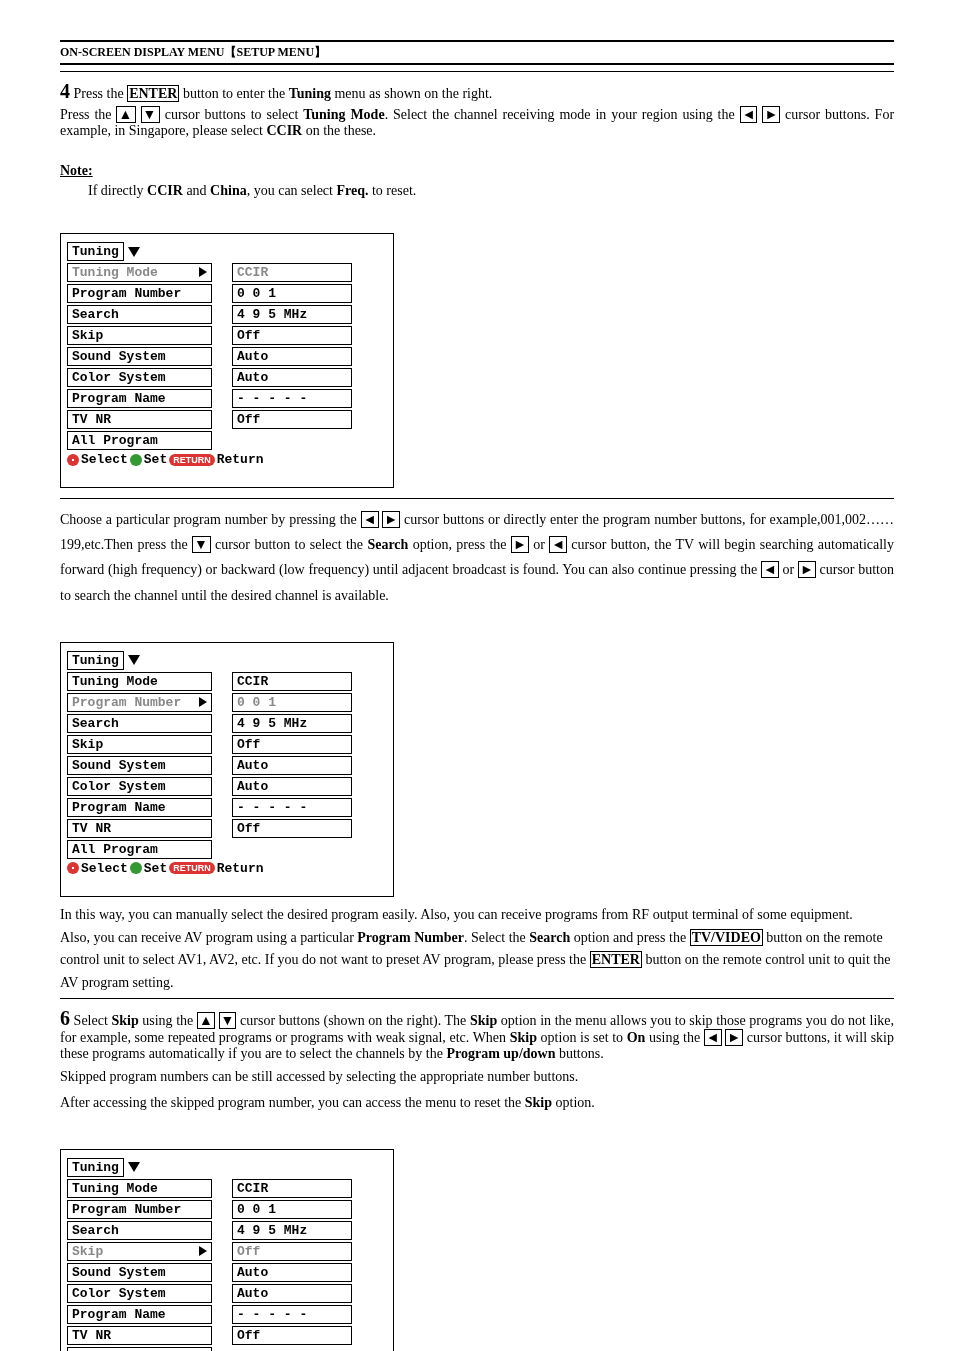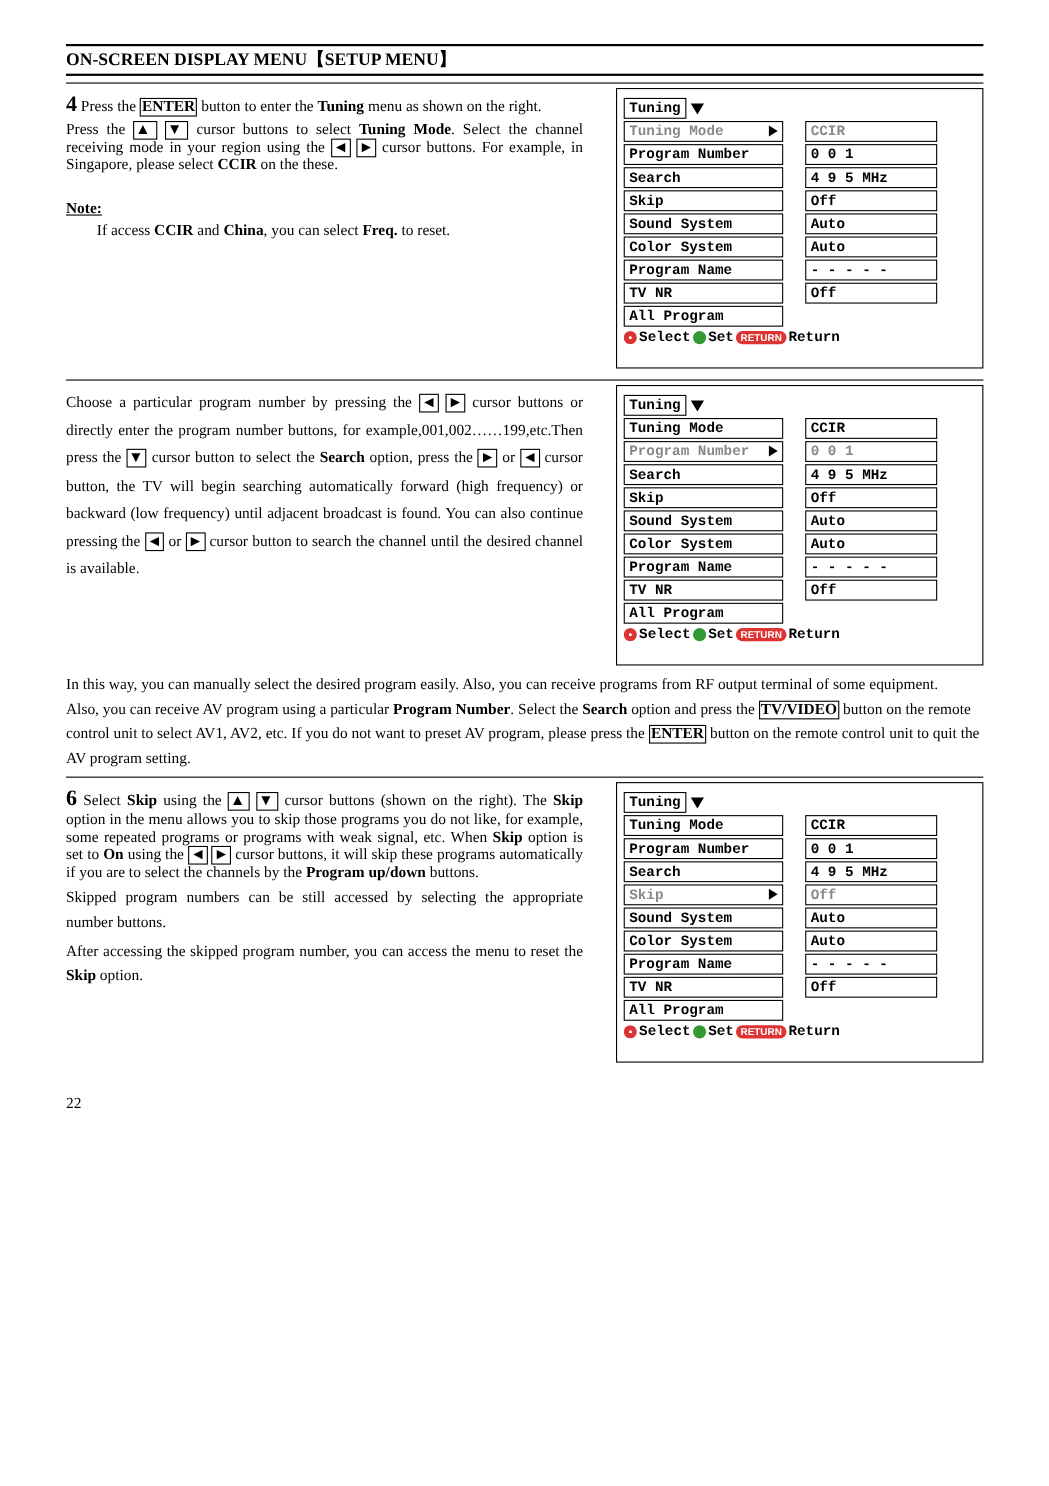--- a/index.html
+++ b/index.html
@@ -5,33 +5,34 @@
   body {
     font-family: "Times New Roman", serif;
     font-size: 14px;
     margin: 0;
     padding: 40px 60px;
     background: #fff;
     color: #000;
     width: 834px;
   }
   .section-title {
-    font-size: 16px;
+    font-size: 12px;
     font-weight: bold;
     border-bottom: 2px solid #000;
     border-top: 2px solid #000;
     padding: 2px 0;
     margin-bottom: 6px;
   }
   .step-row {
     display: flex;
     gap: 30px;
     border-top: 1px solid #000;
     padding-top: 4px;
     margin-bottom: 10px;
+    flex-direction: column;
   }
   .step-row .left {
     flex: 1;
     text-align: justify;
   }
   .step-row .right {
     width: 320px;
     border: 1px solid #000;
     padding: 8px 6px 20px 6px;
     font-family: "Courier New", monospace;
@@ -155,21 +156,21 @@
     <p>
       <span class="step-num">4</span>
       <span>Press the </span><span class="boxed">ENTER</span><span> button to enter the </span><b>Tuning</b><span> menu as shown on the right.</span>
     </p>
     <p>
       <span>Press the </span><span class="boxed">▲</span> <span class="boxed">▼</span><span> cursor buttons to select </span><b>Tuning Mode</b><span>. Select the channel receiving mode in your region using the </span><span class="boxed">◄</span> <span class="boxed">►</span><span> cursor buttons. For example, in Singapore, please select </span><b>CCIR</b><span> on the these.</span>
     </p>
     <br>
     <p class="note-head">Note:</p>
     <p style="text-indent:2em">
-      <span>If access </span><b>CCIR</b><span> and </span><b>China</b><span>, you can select </span><b>Freq.</b><span> to reset.</span>
+      <span>If directly </span><b>CCIR</b><span> and </span><b>China</b><span>, you can select </span><b>Freq.</b><span> to reset.</span>
     </p>
   </div>
   <div class="right" id="menu1">
       <div class="menu-header">
         <span class="menu-header-box">Tuning</span>
         <span class="tri-down"></span>
       </div>
       <div class="menu-row">
         <div class="menu-label active">Tuning Mode<span class="arrow-pos tri-right"></span></div>
         <div class="menu-value active">CCIR</div>

